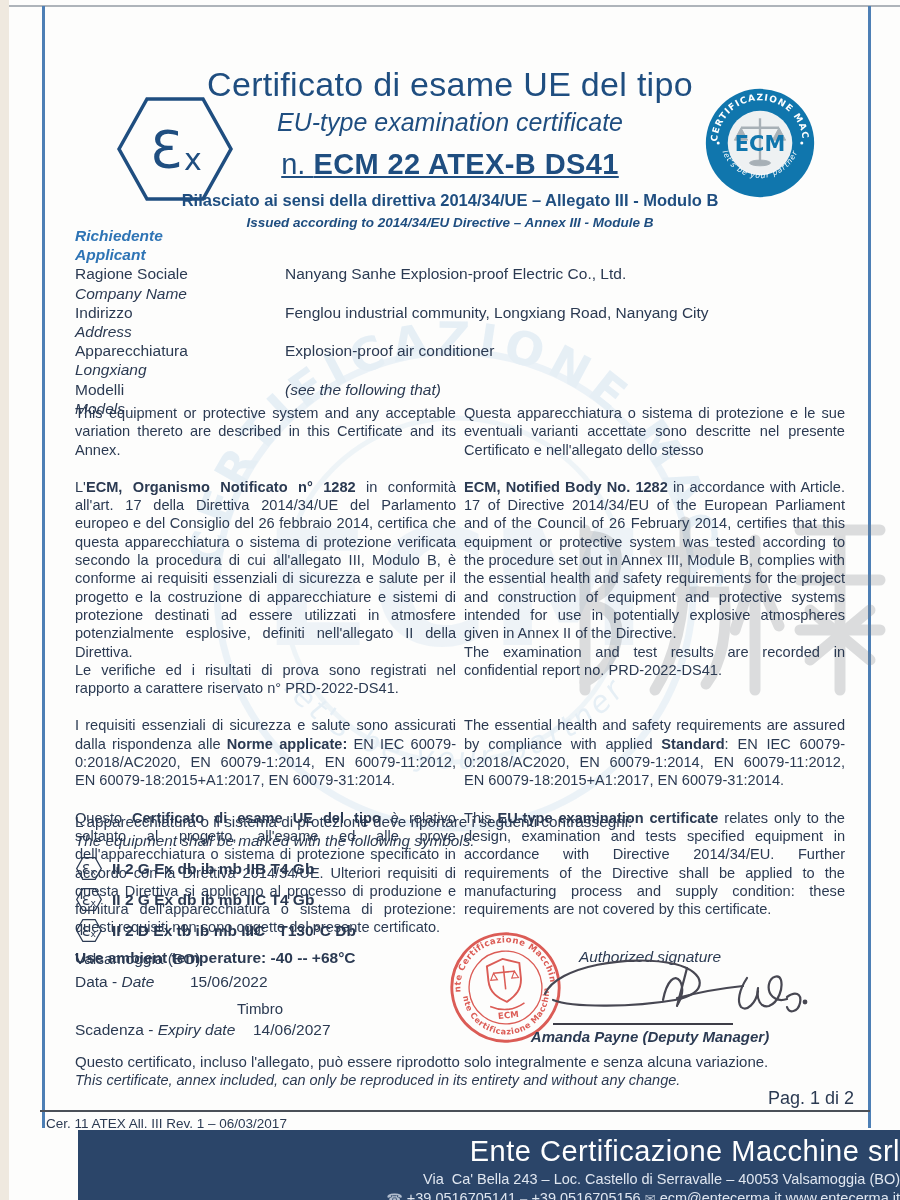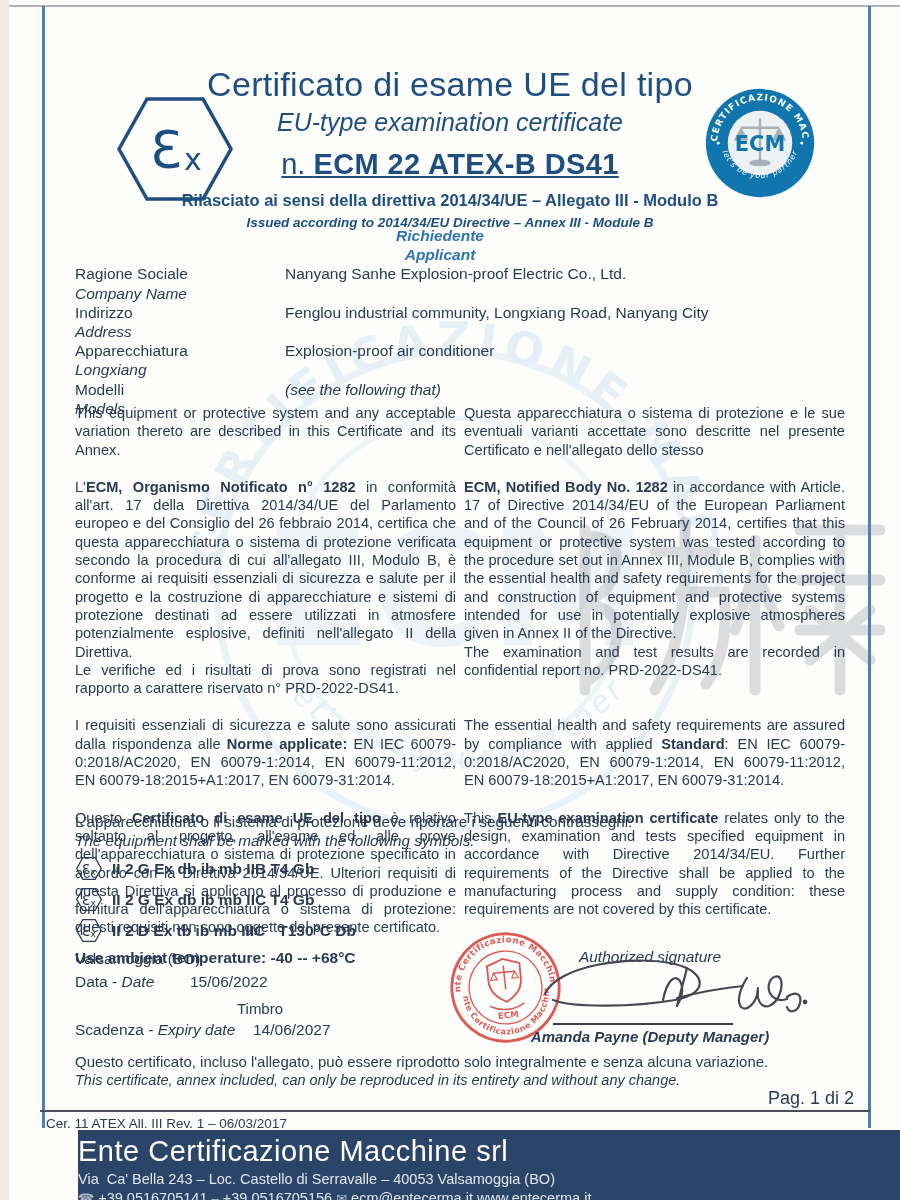--- a/index.html
+++ b/index.html
@@ -20,21 +20,21 @@
   .title-it{font-size:34px;line-height:40px;letter-spacing:.3px;}
   .title-en{font-style:italic;font-size:25px;line-height:32px;margin-top:2px;}
   .certno{font-size:29px;line-height:34px;margin-top:9px;text-decoration:underline;}
   .certno .num{font-weight:bold;letter-spacing:.4px;}
   .dir-it{font-size:16.5px;font-weight:bold;margin-top:10px;}
   .dir-en{font-size:13.5px;font-weight:bold;font-style:italic;margin-top:5px;}
   .ecmlogo{position:absolute;left:703px;top:86px;width:114px;height:114px;}
 
   
   .applicant{position:absolute;left:75px;top:226px;width:730px;font-size:15.5px;line-height:19.2px;}
-  .app-heading span{display:block;color:var(--label-blue,#2e74b5);font-weight:bold;font-style:italic;text-align:center;}
+  .app-heading span{display:block;color:var(--label-blue,#2e74b5);font-weight:bold;font-style:italic;}
   .app-row{display:flex;}
   .app-label{width:210px;flex:none;}
   .app-label .lab-it{display:block;}
   .app-label .lab-en{display:block;font-style:italic;}
   .app-value{flex:1;font-weight:bold;font-weight:normal;}
   .app-value{font-weight:normal;}
   .italicval{font-style:italic;}
 
   
   .bodytext{position:absolute;left:75px;top:404px;width:770px;font-size:14.6px;line-height:18.3px;}
@@ -68,21 +68,21 @@
             font-style:italic;font-weight:bold;font-size:15px;}
 
   
   .note{position:absolute;left:75px;top:1052px;width:770px;font-size:15px;line-height:19px;}
   .note .en{font-style:italic;font-size:14.5px;}
   .pagenum{position:absolute;right:46px;top:1088px;font-size:18px;}
   .bottom-rule{position:absolute;left:40px;top:1110px;width:830px;height:2px;background:#4b5058;}
   .docref{position:absolute;left:46px;top:1116px;font-size:13.5px;}
 
   .footer{position:absolute;left:78px;right:0;top:1130px;bottom:0;background:var(--footer-bg,#2b4569);
-          text-align:left;color:#fff;}
+          text-align:right;color:#fff;}
   .f-company{font-size:29px;line-height:32px;margin-top:5px;letter-spacing:.5px;}
   .f-address{font-size:14.5px;color:#dfe6f0;margin-top:4px;white-space:pre-wrap;}
   .f-contacts{font-size:14.5px;color:#dfe6f0;margin-top:3px;}
   .f-contacts .ficon{opacity:.75;font-size:13px;}
   svg text{font-family:"DejaVu Sans","Liberation Sans",sans-serif;}
 </style>
 </head>
 <body>
 
 <div class="page">

